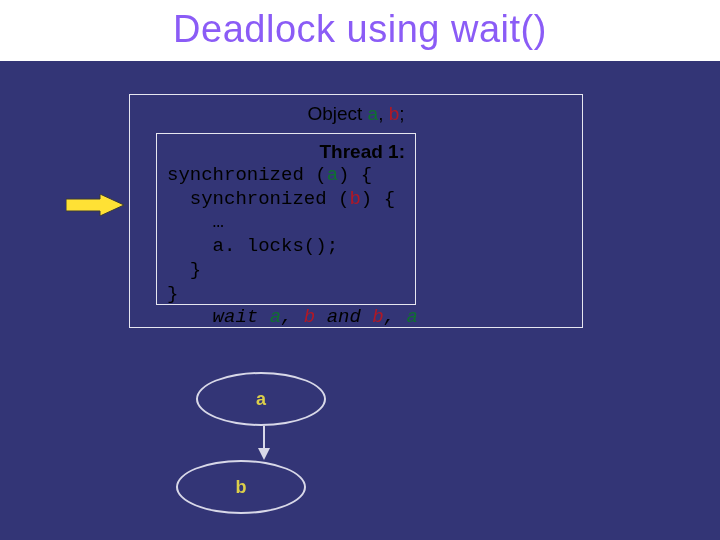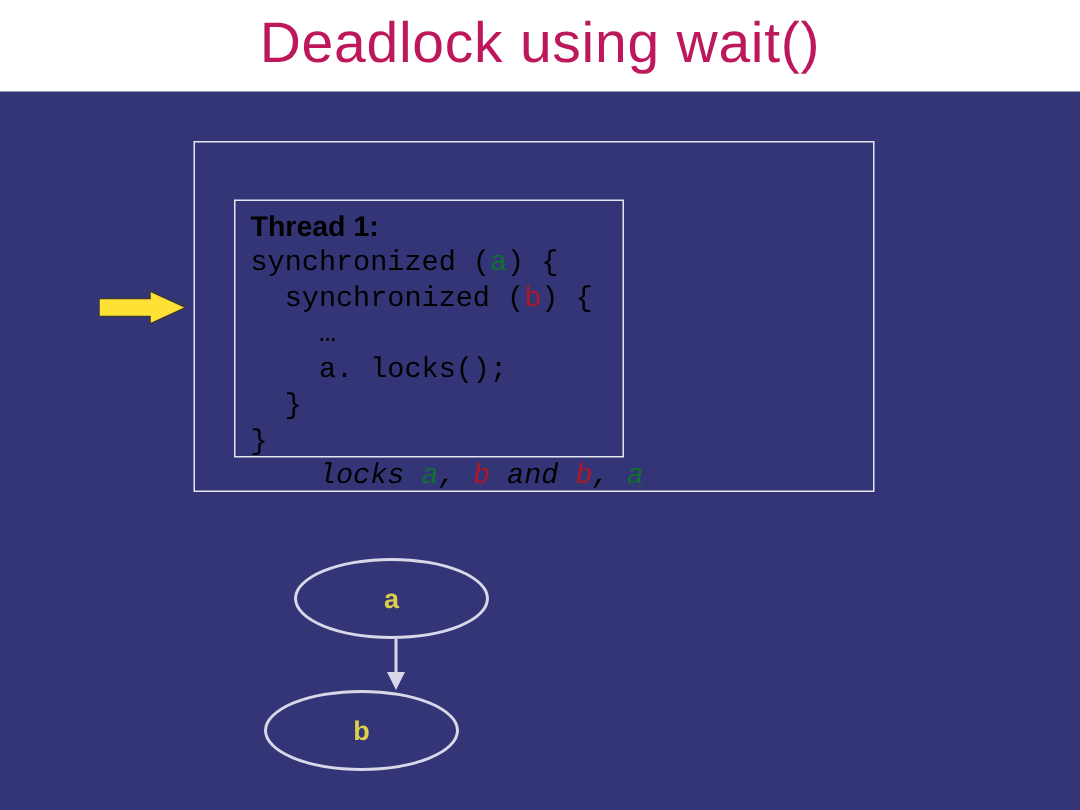--- a/index.html
+++ b/index.html
@@ -8,21 +8,21 @@
     height: 540px;
     background: #333576;
     font-family: Arial, Helvetica, sans-serif;
     position: relative;
     overflow: hidden;
   }
   .title {
     width: 100%;
     text-align: center;
     background: #ffffff;
-    color: #be185d;
+    color: #8b5cf6;
     font-size: 38px;
     font-weight: 400;
     padding: 8px 0 10px 0;
     letter-spacing: 0.5px;
   }
   .outer-box {
     position: absolute;
     left: 129px;
     top: 94px;
     width: 454px;
@@ -46,21 +46,21 @@
     width: 260px;
     height: 172px;
     border: 1.5px solid #e6e6f0;
     background: transparent;
     padding: 6px 10px 6px 10px;
     font-size: 19px;
     line-height: 1.25;
     color: #000;
   }
   .thread-title {
-    text-align: left;
+    text-align: right;
     font-weight: bold;
     font-size: 19px;
   }
   .code-line { white-space: pre; font-family: Liberation Mono, monospace; }
   .a-col { color: #0f7030; }
   .b-col { color: #b01826; }
   .ital { font-style: italic; }
 
   .arrow-yellow {
     position: absolute;
@@ -99,30 +99,35 @@
 </head>
 <body>
 
 <div class="title">Deadlock using wait()</div>
 
 <svg class="arrow-yellow" viewBox="0 0 58 22">
   <polygon points="0,5 34,5 34,0 58,11 34,22 34,17 0,17" fill="#ffe135" stroke="#3a3a3a" stroke-width="1"></polygon>
 </svg>
 
 <div class="outer-box">
+  <div class="object-line">
+    <span>Object</span>
+    <span class="a">a</span><span>,</span>
+    <span class="b">b</span><span>;</span>
+  </div>
 
   <div class="inner-box">
     <div class="thread-title">Thread 1:</div>
     <div class="code-line"><span>synchronized (</span><span class="a-col">a</span><span>) {</span></div>
     <div class="code-line"><span>  synchronized (</span><span class="b-col">b</span><span>) {</span></div>
     <div class="code-line">    …</div>
     <div class="code-line">    a. locks();</div>
     <div class="code-line">  }</div>
     <div class="code-line">}</div>
-    <div class="code-line ital"><span>    locks </span><span class="a-col">a</span><span>, </span><span class="b-col">b</span><span> and </span><span class="b-col">b</span><span>, </span><span class="a-col">a</span></div>
+    <div class="code-line ital"><span>    wait </span><span class="a-col">a</span><span>, </span><span class="b-col">b</span><span> and </span><span class="b-col">b</span><span>, </span><span class="a-col">a</span></div>
   </div>
 </div>
 
 <div class="ellipse ellipse-a">
   <span>a</span>
 </div>
 
 <svg class="conn-arrow" viewBox="0 0 16 34">
   <line x1="8" y1="0" x2="8" y2="24" stroke="#d8d8e8" stroke-width="2"></line>
   <polygon points="2,22 14,22 8,34" fill="#d8d8e8"></polygon>

